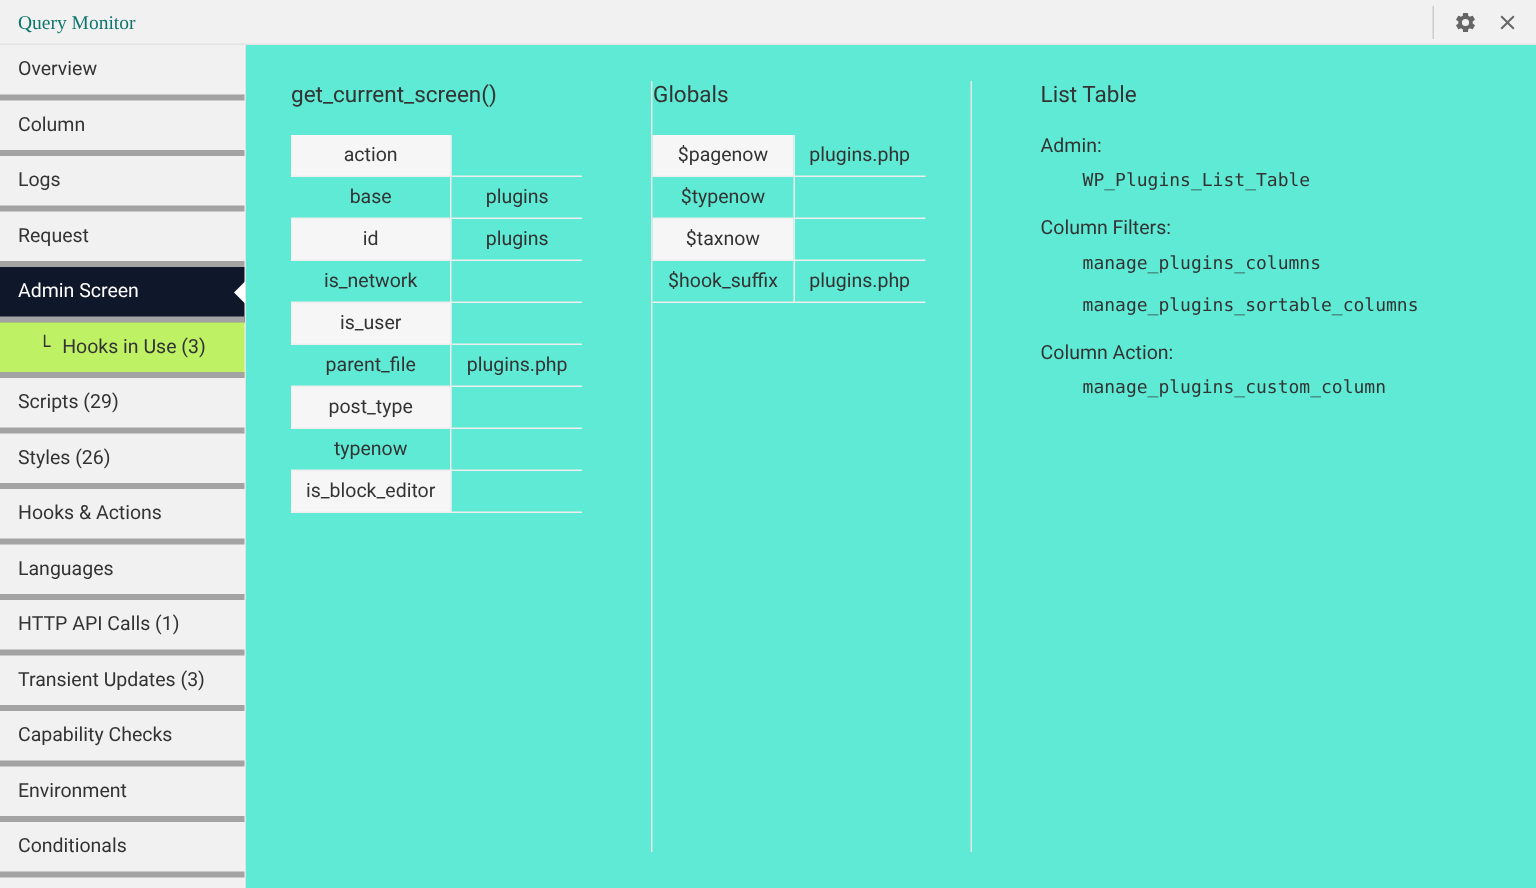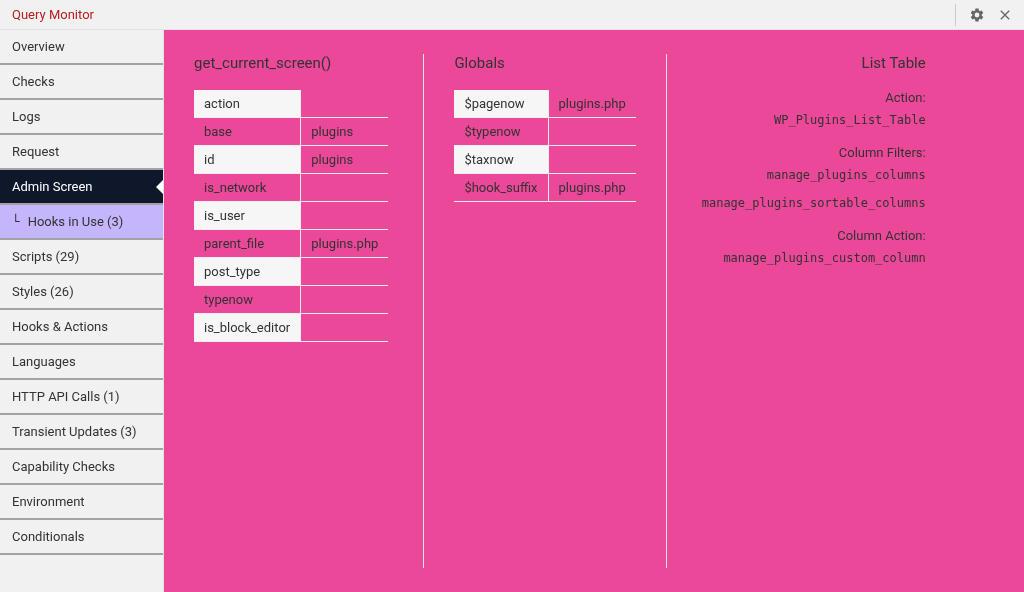--- a/index.html
+++ b/index.html
@@ -27,21 +27,22 @@
       display: flex;
       align-items: center;
       justify-content: space-between;
       height: 30px;
       padding: 0 8px 0 12px;
       background: #f1f1f1;
       border-bottom: 1px solid #e3e3e3;
     }
     .header-title {
       font-size: 13px;
-      color: #b91c1c;
+      color: #0f766e;
+      font-family: Liberation Serif, serif;
     }
     .header-actions {
       display: flex;
       gap: 6px;
     }
     .icon-btn {
       width: 22px;
       height: 22px;
       display: flex;
       align-items: center;
@@ -64,86 +65,86 @@
       background: #f1f1f1;
       border-right: 1px solid #e3e3e3;
       overflow-y: auto;
       height: 100%;
     }
     .sidebar-item {
       padding: 9px 12px;
       font-size: 13px;
       color: #333;
       cursor: pointer;
-      border-bottom: 2px solid #a3a3a3;
+      border-bottom: 4px solid #a3a3a3;
       position: relative;
     }
     .sidebar-item.active {
       background: #0f172a;
       color: #fff;
     }
     .sidebar-item.active::after {
       content: '';
       position: absolute;
       right: -1px;
       top: 50%;
       transform: translateY(-50%);
       width: 0;
       height: 0;
       border-top: 8px solid transparent;
       border-bottom: 8px solid transparent;
       border-right: 8px solid #fff;
     }
     .sidebar-item.sub {
-      background: #c4b5fd;
+      background: #bef264;
       padding-left: 12px;
       color: #333;
+      text-align: center;
     }
     .sidebar-item.sub::before {
       content: "└ ";
       font-family: monospace;
     }
     .sidebar::-webkit-scrollbar {
       width: 8px;
     }
     .sidebar::-webkit-scrollbar-track {
       background: #f1f1f1;
     }
     .sidebar::-webkit-scrollbar-thumb {
       background: #c0c0c0;
       border-radius: 4px;
     }
     .content {
       flex: 1;
-      background: #ec4899;
+      background: #5eead4;
       padding: 24px 30px;
       display: flex;
-      gap: 5px;
+      gap: 16px;
       overflow: auto;
     }
     .column {
       padding-right: 30px;
     }
     .column.mid {
       border-left: 1px solid #e5e5e5;
       border-right: 1px solid #e5e5e5;
-      padding-left: 30px;
     }
     .column.last {
       padding-left: 30px;
-      text-align: right;
     }
     .col-title {
       font-size: 15px;
       font-weight: 400;
       color: #333;
       margin-bottom: 18px;
     }
     table {
       border-collapse: collapse;
+      text-align: center;
     }
     td {
       padding: 6px 10px;
       font-size: 13px;
       color: #333;
       border-bottom: 1px solid #eee;
     }
     tr:nth-child(odd) td:first-child {
       background: #f6f6f6;
     }
@@ -153,20 +154,21 @@
     .label {
       font-size: 13px;
       color: #333;
       margin-bottom: 8px;
     }
     .mono {
       font-family: Menlo, Consolas, Monaco, monospace;
       font-size: 12px;
       color: #333;
       margin-bottom: 14px;
+      margin-left: 28px;
     }
     .mono-block {
       margin-bottom: 18px;
     }
     .divider {
       border-left: 1px solid #ccc;
       margin: 0 4px;
       height: 22px;
     }
   </style>
@@ -187,21 +189,21 @@
         <svg viewBox="0 0 24 24">
             <path d="M19,6.41 17.59,5 12,10.59 6.41,5 5,6.41 10.59,12 5,17.59 6.41,19 12,13.41 17.59,19 19,17.59 13.41,12z"></path>
           </svg>
       </span>
     </div>
   </div>
 
   <div class="body">
     <div class="sidebar">
       <div class="sidebar-item"><span>Overview</span></div>
-      <div class="sidebar-item"><span>Checks</span></div>
+      <div class="sidebar-item"><span>Column</span></div>
       <div class="sidebar-item"><span>Logs</span></div>
       <div class="sidebar-item"><span>Request</span></div>
       <div class="sidebar-item active"><span>Admin Screen</span></div>
       <div class="sidebar-item sub"><span>Hooks in Use (3)</span></div>
       <div class="sidebar-item"><span>Scripts (29)</span></div>
       <div class="sidebar-item"><span>Styles (26)</span></div>
       <div class="sidebar-item"><span>Hooks &amp; Actions</span></div>
       <div class="sidebar-item"><span>Languages</span></div>
       <div class="sidebar-item"><span>HTTP API Calls (1)</span></div>
       <div class="sidebar-item"><span>Transient Updates (3)</span></div>
@@ -276,21 +278,21 @@
                 <td>$hook_suffix</td>
                 <td>plugins.php</td>
               </tr>
         </tbody>
           </table>
       </div>
 
       <div class="column last">
         <h3 class="col-title">List Table</h3>
         <div class="mono-block">
-          <div class="label">Action:</div>
+          <div class="label">Admin:</div>
           <div class="mono">WP_Plugins_List_Table</div>
         </div>
         <div class="mono-block">
           <div class="label">Column Filters:</div>
           <div class="mono">manage_plugins_columns</div>
           <div class="mono">manage_plugins_sortable_columns</div>
         </div>
         <div class="mono-block">
           <div class="label">Column Action:</div>
           <div class="mono">manage_plugins_custom_column</div>

